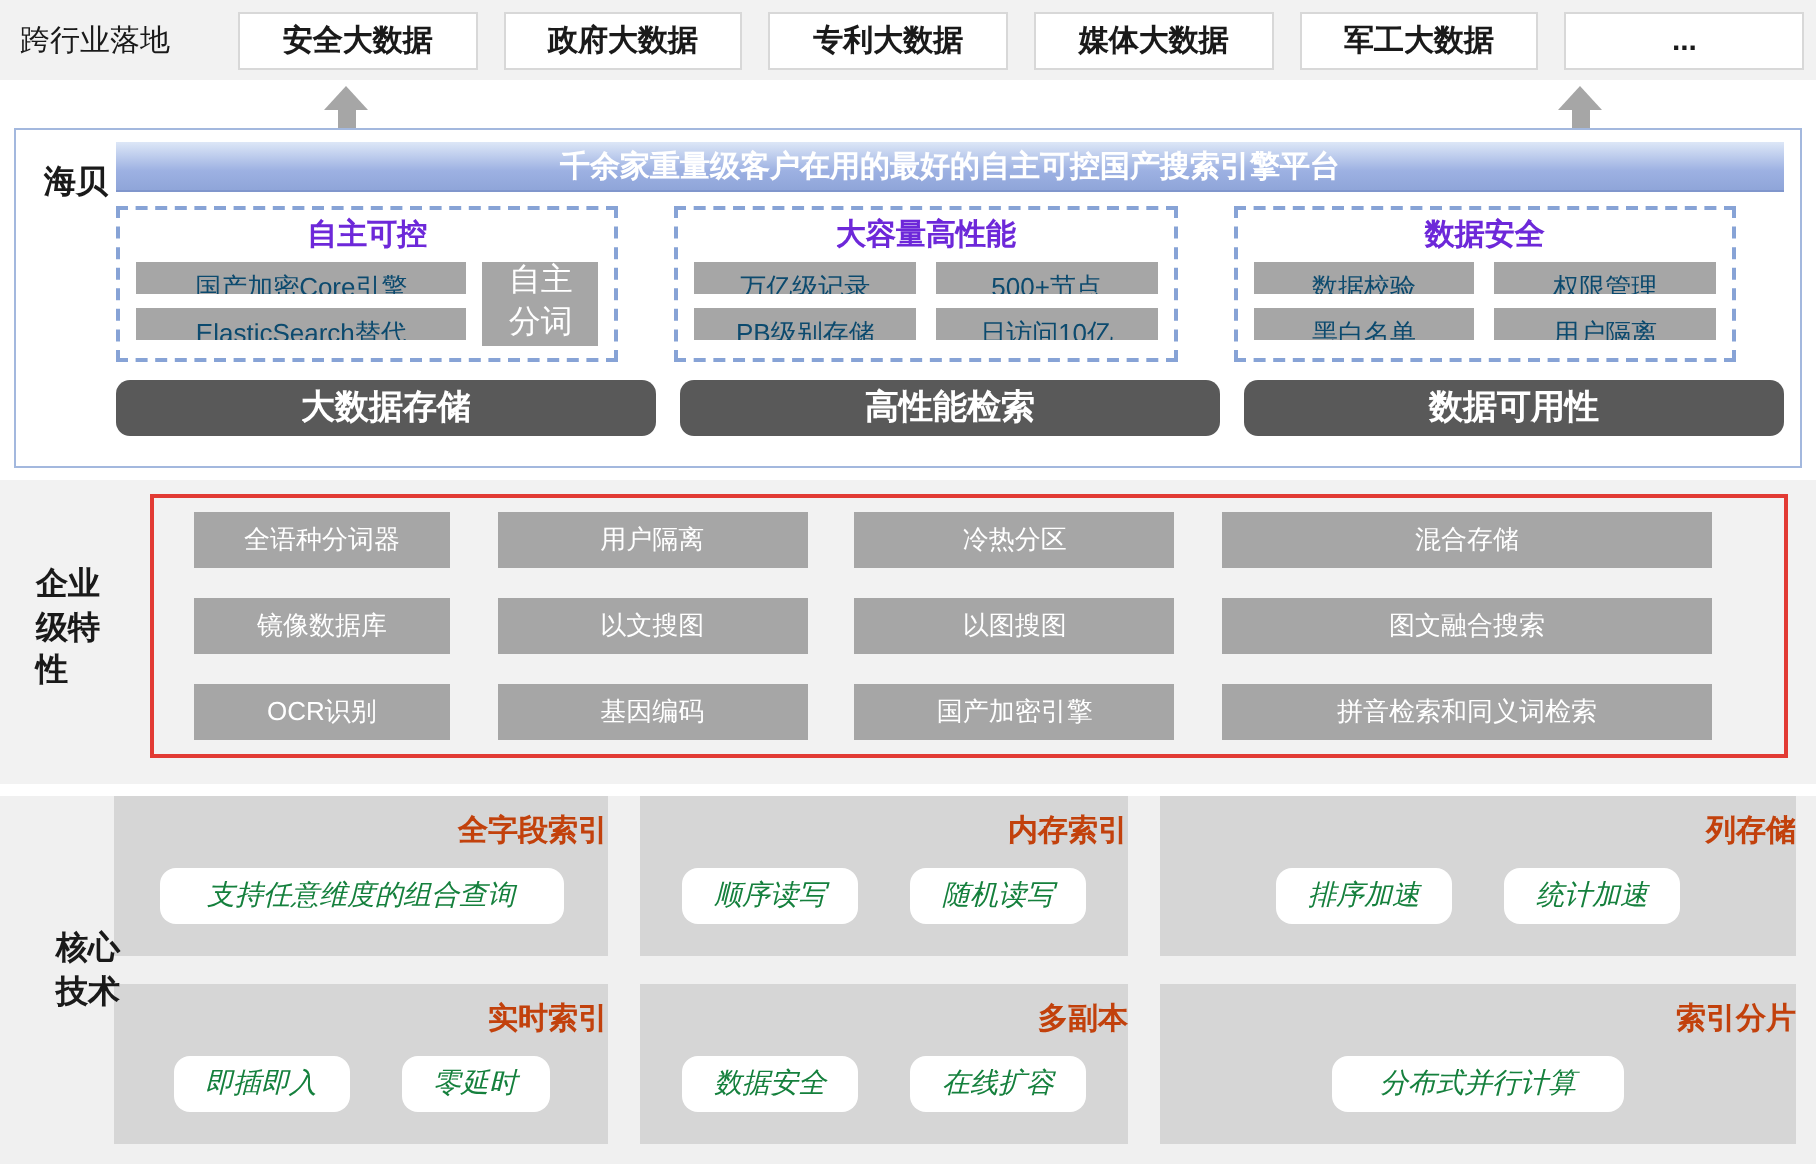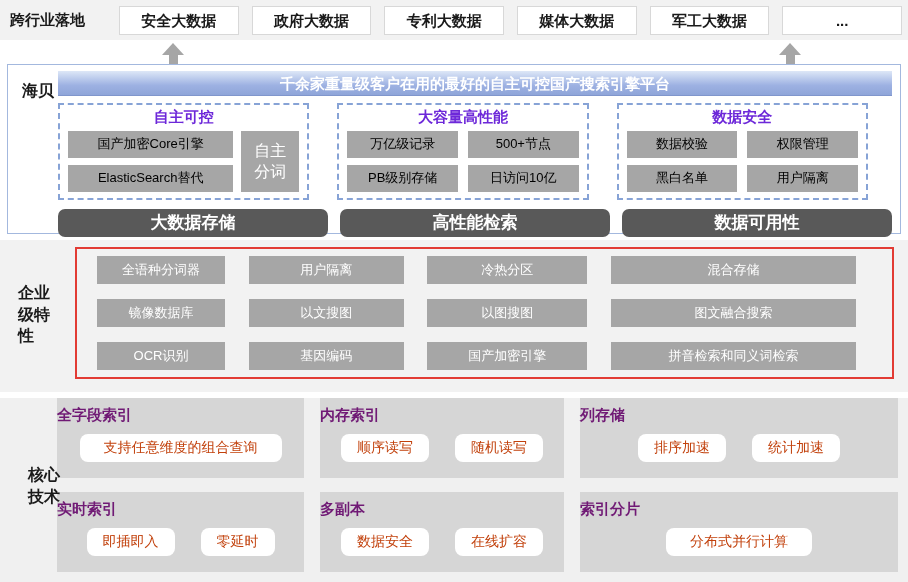--- a/index.html
+++ b/index.html
@@ -2,21 +2,21 @@
 <html><head>
 <meta charset="utf-8">
 <style>
   * { box-sizing: border-box; margin: 0; padding: 0; }
   html,body { width: 908px; height: 582px; overflow: hidden; background: #fff;
     font-family: "Liberation Sans", "DejaVu Sans", sans-serif; color: #1a1a1a; }
 
   
   .industries { display: flex; align-items: center; height: 40px; background: #f2f2f2;
     padding: 0 6px; gap: 13px; }
-  .ind-label { width: 100px; flex-shrink: 0; font-weight: bold; font-size: 15px; padding-left: 4px; }
+  .ind-label { width: 100px; flex-shrink: 0; font-weight: normal; font-size: 15px; padding-left: 4px; }
   .ind-box { flex: 1; background: #fff; border: 1px solid #d8d8d8; height: 29px;
     line-height: 27px; text-align: center; font-weight: bold; font-size: 15px; }
 
   
   .arrow-gap { position: relative; height: 24px; background: #fff; }
   .up-arrow { position: absolute; top: 3px; width: 22px; }
   .up-arrow .head { width: 0; height: 0; border-left: 11px solid transparent;
     border-right: 11px solid transparent; border-bottom: 12px solid #a6a6a6; }
   .up-arrow .shaft { width: 9px; height: 9px; background: #a6a6a6; margin: 0 auto; }
   .arrow-1 { left: 162px; } .arrow-2 { left: 779px; }
@@ -29,21 +29,21 @@
   .banner { height: 25px; line-height: 25px; text-align: center; color: #fff;
     font-weight: bold; font-size: 15px; border-radius: 0;
     background: linear-gradient(180deg, #dde7f7 0%, #9db1e2 60%, #8fa5d9 100%);
     border-bottom: 1px solid #8096cc; }
   .groups { display: flex; gap: 28px; margin-top: 7px; margin-right: 24px; }
   .group { flex: 1; border: 2px dashed #87a3d6; padding: 3px 8px 6px; background: #fff; }
   .group-title { text-align: center; color: #6d28d9; font-weight: bold; font-size: 15px;
     margin-bottom: 4px; }
   .gbody-split { display: flex; gap: 8px; }
   .gcol { flex: 1; display: flex; flex-direction: column; gap: 7px; }
-  .gbtn { background: #a6a6a6; color: #000000; height: 27px; line-height: 25px;
+  .gbtn { background: #a6a6a6; color: #0c4a6e; height: 16px; line-height: 25px;
     text-align: center; font-size: 13px; white-space: nowrap; overflow: hidden; }
   .side-box { width: 58px; background: #a6a6a6; color: #fff; display: flex;
     align-items: center; justify-content: center; text-align: center;
     font-size: 16px; line-height: 1.3; padding: 0 11px; word-break: break-all; }
   .gbody-grid { display: grid; grid-template-columns: 1fr 1fr; gap: 7px 10px; }
   .bars { display: flex; gap: 12px; margin-top: 9px; }
   .bar { flex: 1; background: #595959; color: #fff; font-weight: bold; font-size: 17px;
     text-align: center; height: 28px; line-height: 28px; border-radius: 7px; }
 
   
@@ -57,24 +57,24 @@
     text-align: center; font-size: 13px; white-space: nowrap; overflow: hidden; }
   .w1 { width: 128px; } .w2 { width: 155px; } .w3 { width: 160px; } .w4 { width: 245px; }
 
   
   .core { position: relative; height: 184px; margin-top: 6px; background: #f0f0f0; }
   .core-label { position: absolute; left: 28px; top: 66px; width: 2.2em; font-weight: bold;
     font-size: 16px; line-height: 1.35; word-break: break-all; }
   .cards { display: grid; grid-template-columns: 247px 244px 318px; gap: 14px 16px;
     margin: 4px 0 0 57px; }
   .card { height: 80px; background: #d6d6d6; padding-top: 8px; }
-  .card-title { text-align: left; color: #701a75; font-weight: bold; font-size: 15px; }
+  .card-title { text-align: right; color: #c2410c; font-weight: bold; font-size: 15px; }
   .pills { display: flex; justify-content: center; gap: 26px; margin-top: 9px; }
   .pill { background: #fff; border-radius: 8px; padding: 5px 16px; font-size: 14px;
-    color: #c2410c; white-space: nowrap; }
+    color: #15803d; white-space: nowrap; font-style: italic; }
   .pill-wide { padding: 5px 24px; }
 </style>
 </head>
 <body>
 
 <div class="industries">
   <div class="ind-label">跨行业落地</div>
   <div class="ind-box">安全大数据</div>
   <div class="ind-box">政府大数据</div>
   <div class="ind-box">专利大数据</div>

